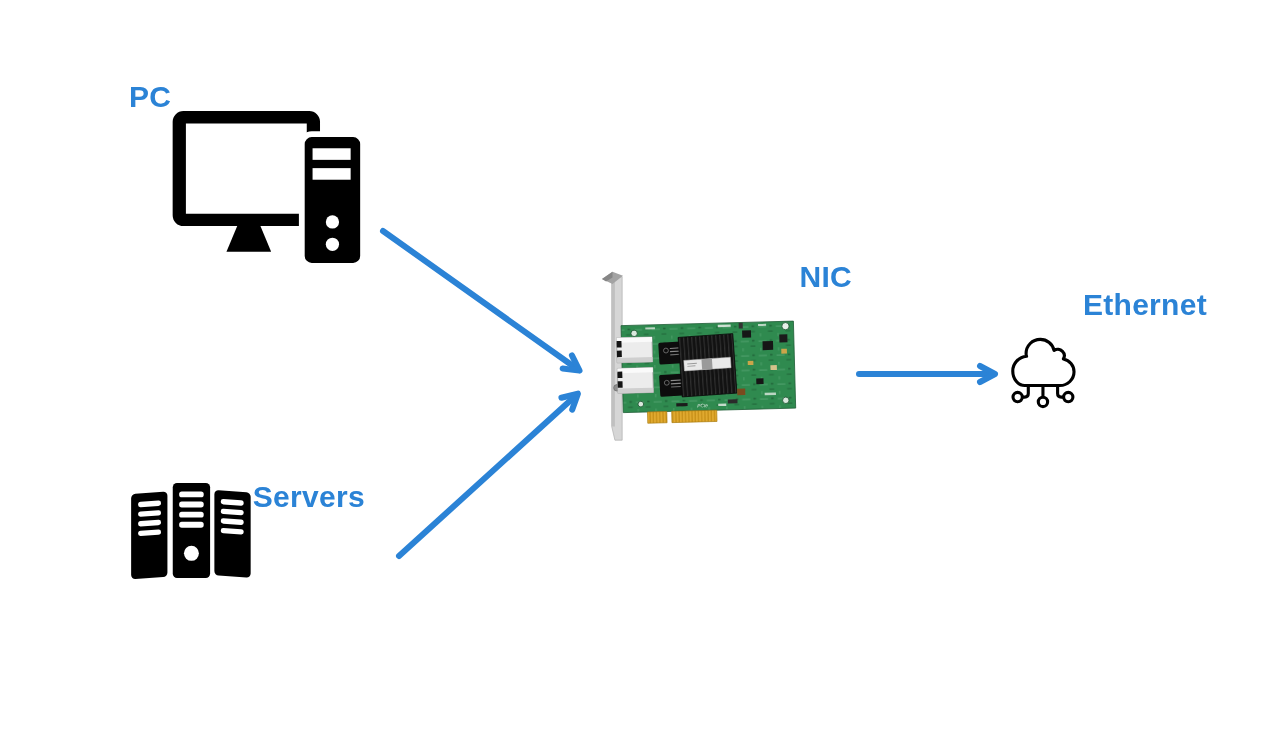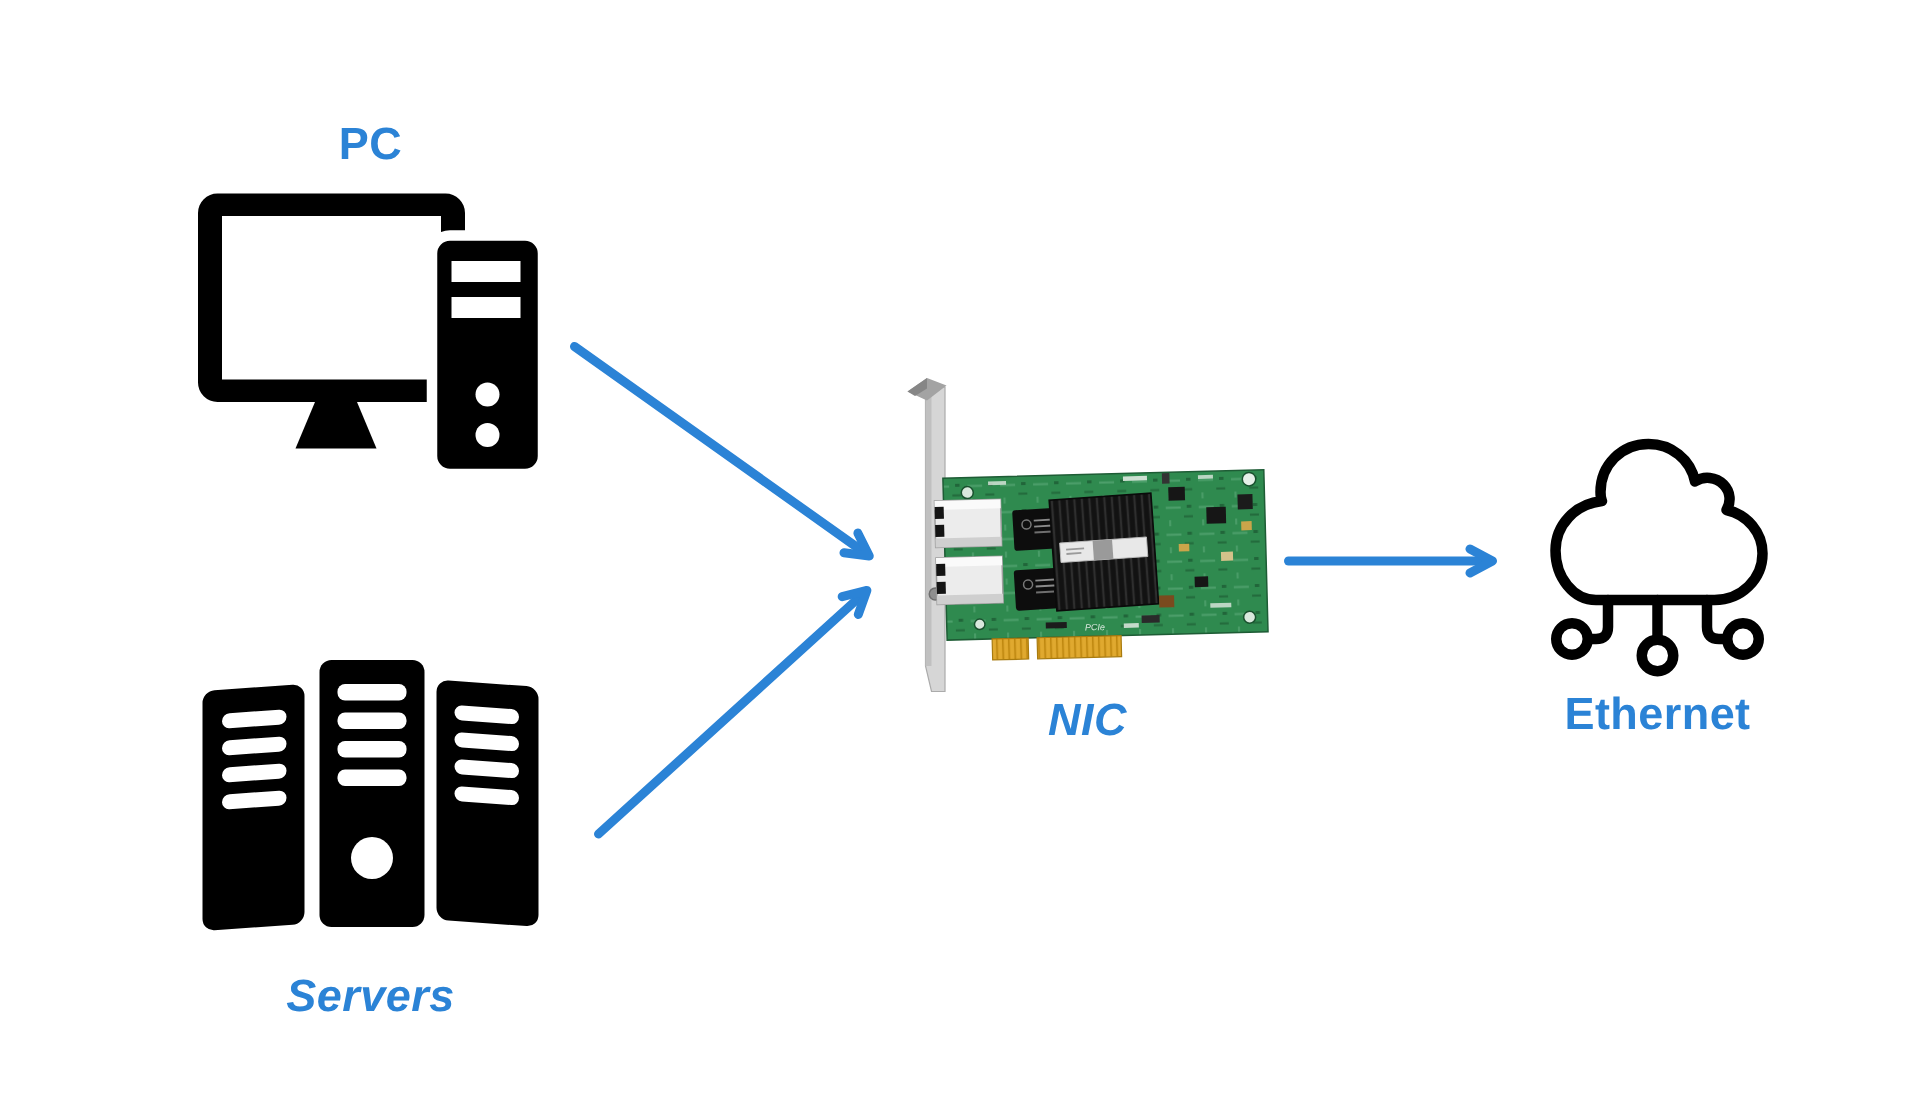--- a/index.html
+++ b/index.html
@@ -2,21 +2,21 @@
 <html style="--accent: #2b83d6; --icon: #000000; --bg: #ffffff;"><head>
 <meta charset="utf-8">
 <style>
   :root { --accent: #2b83d6; --icon: #000000; --bg: #ffffff; }
   * { margin: 0; padding: 0; box-sizing: border-box; }
   body { background: #fff; font-family: "Liberation Sans", sans-serif; }
   .canvas {
     position: relative; width: 1280px; height: 736px;
     background: var(--bg); overflow: hidden;
   }
-  .node { position: absolute; display: flex; flex-direction: column; align-items: center; }
+  .node { position: absolute; display: flex; flex-direction: row; }
   .node-label {
     font-weight: bold; font-size: 30px; line-height: 34px;
     color: var(--accent); letter-spacing: 0.3px; text-align: center;
   }
   .arrow-layer { position: absolute; left: 0; top: 0; pointer-events: none; }
   .arrow { stroke: var(--accent); stroke-width: 6; stroke-linecap: round; fill: none; }
   .arrow-head { stroke: var(--accent); fill: none; }
   .icon-black { fill: var(--icon); }
   svg { display: block; }
 </style>
@@ -54,21 +54,21 @@
         <rect x="172" y="54" width="43" height="10" rx="5" fill="#ffffff"></rect>
         <rect x="172" y="72" width="43" height="10" rx="5" fill="#ffffff"></rect>
       </g>
       <rect x="82" y="0" width="70" height="178" rx="8" class="icon-black"></rect>
       <rect x="94" y="16" width="46" height="11" rx="5" fill="#ffffff"></rect>
       <rect x="94" y="35" width="46" height="11" rx="5" fill="#ffffff"></rect>
       <rect x="94" y="54" width="46" height="11" rx="5" fill="#ffffff"></rect>
       <rect x="94" y="73" width="46" height="11" rx="5" fill="#ffffff"></rect>
       <circle cx="117" cy="132" r="14" fill="#ffffff"></circle>
     </svg>
-    <div class="node-label" style="margin-top:24px;font-style:italic;">Servers</div>
+    <div class="node-label" style="margin-top:40px;">Servers</div>
   </div>
 
   <div class="node" style="left:598px; top:246px; width:254px;">
     <svg width="250" height="216" viewBox="0 0 250 216">
       <defs>
         <pattern id="pcbtex" width="22" height="18" patternUnits="userSpaceOnUse">
           <rect width="22" height="18" fill="#2f8a4f"></rect>
           <rect x="2" y="3" width="10" height="1.4" fill="#5aa877" opacity="0.7"></rect>
           <rect x="14" y="9" width="6" height="1.4" fill="#236b3c"></rect>
           <rect x="4" y="12" width="1.4" height="4" fill="#5aa877" opacity="0.6"></rect>
@@ -151,21 +151,21 @@
         <rect x="200" y="72.5" width="10" height="2.5" fill="#dfe9e0" opacity="0.8"></rect>
         <rect x="172" y="152" width="10" height="8" fill="#7a4a1e"></rect>
         <rect x="206" y="158" width="14" height="3" fill="#dfe9e0" opacity="0.8"></rect>
         <rect x="96" y="168" width="14" height="4" fill="#1c1c1c"></rect>
         <rect x="148" y="170" width="10" height="3" fill="#dfe9e0" opacity="0.85"></rect>
         <text x="122" y="174" font-size="6" fill="#d9e8dd" font-family="Liberation Sans, sans-serif" font-style="italic">PCIe</text>
         <rect x="226" y="86" width="10" height="10" fill="#1b1b1b"></rect>
         <rect x="228" y="104" width="7" height="6" fill="#caa54a"></rect>
       </g>
     </svg>
-    <div class="node-label" style="margin-top:2px;font-style:italic;">NIC</div>
+    <div class="node-label" style="margin-top:14px;">NIC</div>
   </div>
 
   <div class="node" style="left:1003px; top:288px; width:204px;">
     <svg width="180" height="172" viewBox="0 0 180 172">
       <g fill="#ffffff" stroke="#000000" stroke-width="7" stroke-linecap="round" stroke-linejoin="round">
         <path d="M49,112 L128,112 C146,112 160,98 160,81 C160,67 150,55 136,52 C139,47 139,40 134,35 C129,30 121,29 115,33 C112,18 99,8 84,8 C66,8 52,22 52,40 C52,42 52,44 53,46 C35,48 22,62 22,79 C22,97 34,112 49,112 Z"></path>
         <path fill="none" d="M90,112 L90,138"></path>
         <circle cx="90" cy="149" r="10.5"></circle>
         <path fill="none" d="M57,112 L57,130 Q57,138 49,138 L44,138"></path>
         <circle cx="33" cy="138" r="10.5"></circle>

